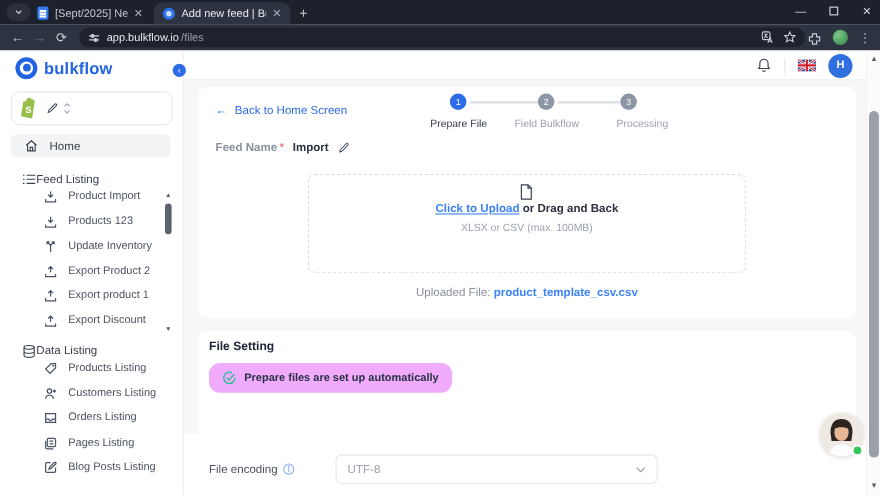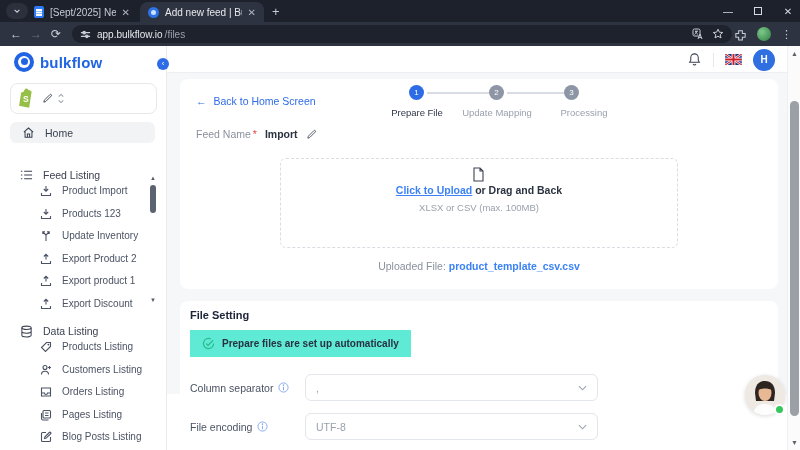--- a/index.html
+++ b/index.html
@@ -47,21 +47,21 @@
   .logo-text { font-size:15px; font-weight:bold; color:#2064e4; letter-spacing:.2px; }
   .collapse-btn { position:absolute; left:157px; top:12px; width:12px; height:12px; border-radius:50%; background:#2e6be6; color:#fff; font-size:8px; line-height:11px; text-align:center; z-index:5; }
   .store-card { position:absolute; left:10px; top:37px; width:147px; height:31px; border:1px solid #e6e8ec; border-radius:8px; display:flex; align-items:center; padding:0 6px; gap:6px; background:#fff; }
   .store-meta { flex:1; line-height:1.1; }
   .store-label { font-size:8px; color:#8a919e; }
   .store-name { font-size:10.5px; color:#2b3240; font-weight:bold; }
   .store-actions { display:flex; align-items:center; gap:4px; color:#4a5263; }
   .side-item { display:flex; align-items:center; gap:10px; color:#3a4150; }
   .home-row { position:absolute; left:10px; top:76px; width:145px; height:21px; border-radius:6px; background:#f2f3f5; padding:0 12px; font-size:10.5px; }
   .section { position:absolute; left:0; width:167px; }
-  .sec-head { display:flex; align-items:center; gap:10px; padding-left:20px; height:20px; font-size:10.5px; color:#3a4150; font-weight:500;margin-top:12px; }
+  .sec-head { display:flex; align-items:center; gap:0; padding-left:20px; height:20px; font-size:10.5px; color:#3a4150; font-weight:500; }
   .sec-item { display:flex; align-items:flex-start; gap:10px; padding-left:40px; height:22.6px; font-size:10px; color:#4a5263; }
   .icon { flex:0 0 auto; display:inline-flex; color:#4a5263; }
   .inner-scroll { position:absolute; left:149px; top:129px; width:8px; height:128px; }
   .inner-scroll .arr { position:absolute; left:0; width:8px; font-size:6px; color:#555b66; text-align:center; }
   .inner-thumb { position:absolute; left:1px; top:10px; width:6px; height:28px; border-radius:3px; background:#5b6270; }
 
   
   .topbar { position:absolute; left:167px; top:0; width:620px; height:27px; background:#fff; border-bottom:1px solid #edeff2; }
   .topbar-right { position:absolute; right:12px; top:0; height:27px; display:flex; align-items:center; gap:11px; }
   .tb-divider { width:1px; height:14px; background:#e5e7eb; }
@@ -77,34 +77,34 @@
   .stepper { position:absolute; left:0; top:6px; width:598px; height:40px; }
   .step-circle { position:absolute; top:0; width:15px; height:15px; border-radius:50%; color:#fff; font-size:8px; display:flex; align-items:center; justify-content:center; }
   .step-circle.on { background:#2e6be6; }
   .step-circle.off { background:#8d96a5; }
   .step-line { position:absolute; top:7px; height:1.5px; background:#d9dde3; }
   .step-label { position:absolute; top:22px; transform:translateX(-50%); font-size:9.5px; white-space:nowrap; }
   .step-label.on { color:#30374a; }
   .step-label.off { color:#9aa1ad; }
 
   .feedname-row { position:absolute; left:16px; top:49px; display:flex; align-items:center; gap:8px; font-size:10.5px; }
-  .fn-label { color:#8a919e; }
+  .fn-label { color:#8a919e;font-weight:bold; }
   .fn-star { color:#e5484d; }
   .fn-value { color:#2b3240; font-weight:bold; }
 
   .upload-box { position:absolute; left:100px; top:79px; width:398px; height:90px; border:1.5px dashed #d9dce1; border-radius:6px; text-align:center; }
   .upl-icon { margin:8px auto 2px; color:#3c4354; width:14px; }
   .upl-line1 { font-size:10.5px; color:#2b3240; font-weight:600; }
   .upl-link { color:#3b82f6; text-decoration:underline; font-weight:600; }
   .upl-hint { margin-top:6px; font-size:9.5px; color:#9aa1ad; }
   .uploaded-line { position:absolute; left:0; top:181px; width:598px; text-align:center; font-size:10.5px; color:#8a919e; }
   .uploaded-file { color:#3b82f6;font-weight:bold; }
 
   .fs-title { position:absolute; left:10px; top:8px; font-size:11px; font-weight:bold; color:#20263a; }
-  .notice { position:absolute; left:10px; top:29px; height:27px; display:flex; align-items:center; gap:7px; background:#5eead4; border-radius:0; padding:0 12px; font-size:10px; font-weight:600; color:#273142; }
+  .notice { position:absolute; left:10px; top:29px; height:27px; display:flex; align-items:center; gap:7px; background:#f0abfc; border-radius:10px; padding:0 12px; font-size:10px; font-weight:600; color:#273142; }
   .fs-row { position:absolute; left:10px; width:578px; height:27px; display:flex; align-items:center; }
   .fs-row.r1 { top:73px; }
   .fs-row.r2 { top:112px; }
   .fs-label { display:flex; align-items:center; gap:5px; font-size:10.5px; color:#4a5263; width:115px; }
   .fs-select { margin-left:0; width:293px; height:27px; border:1px solid #e3e6ea; border-radius:6px; background:#fff; display:flex; align-items:center; padding:0 10px; font-size:10.5px; color:#9aa1ad; }
   .fs-select .chev { margin-left:auto; color:#9aa1ad; }
 
   
   .chat-avatar { position:absolute; left:745px; top:329px; width:40px; height:40px; border-radius:50%; background:#f4efe9; overflow:hidden; box-shadow:0 1px 4px rgba(0,0,0,.15); }
   .chat-dot { position:absolute; left:774px; top:358px; width:11px; height:11px; border-radius:50%; background:#35c759; border:2px solid #fff; }
@@ -370,21 +370,21 @@
         <span>Back to Home Screen</span>
       </div>
 
       <div class="stepper">
         <div class="step-line" style="left:247px; width:62px"></div>
         <div class="step-line" style="left:327px; width:57px"></div>
         <div class="step-circle on" style="left:229px">1</div>
         <div class="step-circle off" style="left:309px">2</div>
         <div class="step-circle off" style="left:384px">3</div>
         <div class="step-label on" style="left:237px">Prepare File</div>
-        <div class="step-label off" style="left:317px">Update Mapping</div>
+        <div class="step-label off" style="left:317px">Field Bulkflow</div>
         <div class="step-label off" style="left:404px">Processing</div>
       </div>
 
       <div class="feedname-row">
         <span class="fn-label">Feed Name</span>
           <span class="fn-star" style="margin-left:-6px">*</span>
         <span class="fn-value">Import</span>
         <svg width="11" height="11" viewBox="0 0 12 12">
             <path d="M2 10 L2.6 7.8 L8.6 1.8 a1 1 0 0 1 1.5 1.5 L4.1 9.3 Z" fill="none" stroke="#4a5263" stroke-width="1"></path>
           </svg>
@@ -413,40 +413,20 @@
       <div class="notice">
         <svg width="13" height="13" viewBox="0 0 14 14">
             <g fill="none" stroke="#27bd8f" stroke-width="1.3">
               <path d="M12.5 7 A5.5 5.5 0 1 1 9.5 2.1"></path>
               <path d="M4.5 7 L6.5 9 L12 3.5"></path>
             </g>
           </svg>
         <span>Prepare files are set up automatically</span>
       </div>
 
-      <div class="fs-row r1">
-        <div class="fs-label">
-          <span>Column separator</span>
-          <svg width="11" height="11" viewBox="0 0 12 12">
-              <g fill="none" stroke="#7fa6ef" stroke-width="1">
-                <circle cx="6" cy="6" r="5"></circle>
-                <path d="M6 5.2 V9"></path>
-                <circle cx="6" cy="3.4" r=".5" fill="#7fa6ef"></circle>
-              </g>
-            </svg>
-        </div>
-        <div class="fs-select">
-          <span>,</span>
-          <span class="chev">
-            <svg width="9" height="6" viewBox="0 0 10 6">
-                <path d="M1 1 L5 5 L9 1" fill="none" stroke="#9aa1ad" stroke-width="1.2"></path>
-              </svg>
-          </span>
-        </div>
-      </div>
 
       <div class="fs-row r2">
         <div class="fs-label">
           <span>File encoding</span>
           <svg width="11" height="11" viewBox="0 0 12 12">
               <g fill="none" stroke="#7fa6ef" stroke-width="1">
                 <circle cx="6" cy="6" r="5"></circle>
                 <path d="M6 5.2 V9"></path>
                 <circle cx="6" cy="3.4" r=".5" fill="#7fa6ef"></circle>
               </g>

